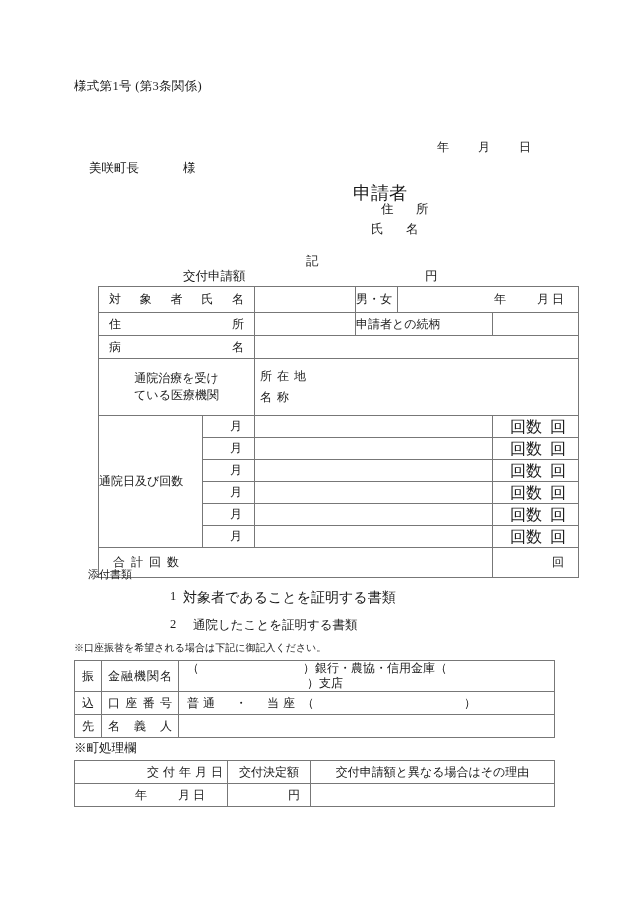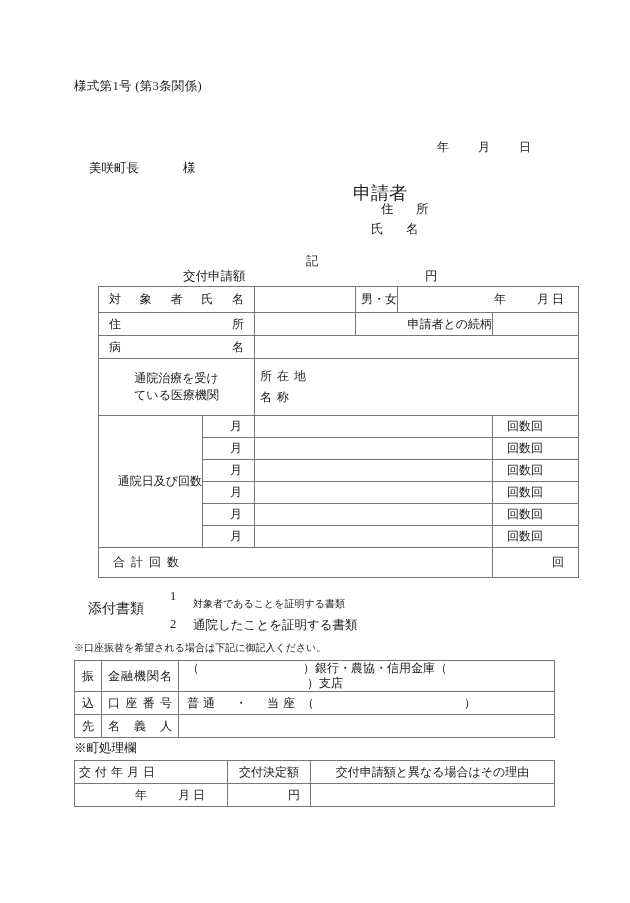--- a/index.html
+++ b/index.html
@@ -108,26 +108,26 @@
   
   .lbl {
     display: block;
     text-align: justify;
     text-align-last: justify;
     padding: 0 10px;
     font-size: 12px;
   }
   .lbl-c {
     display: block;
-    text-align: right;
+    text-align: left;
     font-size: 12px;
   }
   .lbl-sp {
     display: block;
-    text-align: left;
+    text-align: right;
     letter-spacing: 4px;
     text-indent: 4px;
     font-size: 12px;
   }
 
   .row-h26 { height: 26px; }
   .row-h23 { height: 23px; }
   .row-h22 { height: 22px; }
   .row-h30 { height: 30px; }
 
@@ -158,34 +158,35 @@
     font-size: 12px;
   }
 
   .month-cell {
     text-align: right;
     padding-right: 12px;
   }
   .kaisu-cell {
     display: flex;
     align-items: center;
-    justify-content: flex-start;
+    justify-content: flex-end;
     padding: 0 12px 0 14px;
     height: 100%;
-    font-size: 12px;
+    font-size: 16px;
+    gap: 8px;
   }
   .kai-right {
     text-align: right;
     padding-right: 14px;
   }
 
   
-  .attach-label { left: 88px; top: 600px; font-size: 14px; }
+  .attach-label { left: 88px; top: 567px; font-size: 11px; }
   .attach-num1  { left: 170px; top: 589px; font-size: 12.5px; }
-  .attach-txt1  { left: 193px; top: 589px; font-size: 10px; margin-top: 8px; }
+  .attach-txt1  { left: 183px; top: 589px; font-size: 14px; }
   .attach-num2  { left: 170px; top: 617px; font-size: 12.5px; }
   .attach-txt2  { left: 193px; top: 617px; font-size: 12.5px; }
 
   .note-bank { left: 74px; top: 641px; font-size: 10px; }
   .note-town { left: 74px; top: 740px; font-size: 12.5px; }
 
   
   .furikomi-col {
     width: 27px;
     text-align: center;

